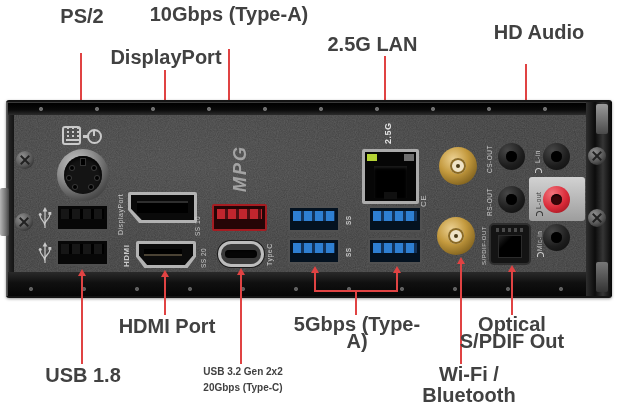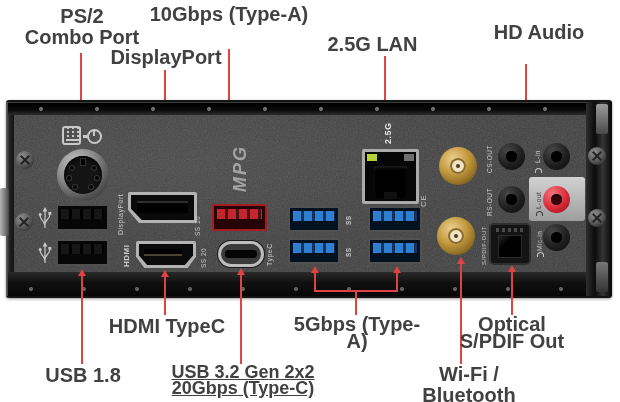--- a/index.html
+++ b/index.html
@@ -38,21 +38,21 @@
   #arr-hdaudio{left:522px;top:138px;}
 
   #callout-usb20{left:23px;top:365px;width:120px;}
   #line-usb20{left:81px;top:275px;height:89px;}
   #arr-usb20{left:78px;top:269px;}
 
   #callout-hdmi{left:107px;top:316px;width:120px;}
   #line-hdmi{left:164px;top:276px;height:39px;}
   #arr-hdmi{left:161px;top:270px;}
 
-  #callout-usb32gen2x2{left:163px;top:364px;width:160px;line-height:16px;font-size:18px;text-decoration:underline;}
+  #callout-usb32gen2x2{left:163px;top:364px;width:160px;line-height:16px;font-size:10px;}
   #line-usb32gen2x2{left:240px;top:274px;height:90px;}
   #arr-usb32gen2x2{left:237px;top:268px;}
 
   #callout-usb32gen1{left:287px;top:316px;width:140px;line-height:17px;}
   #line-gen1a{left:314px;top:272px;height:20px;}
   #arr-gen1a{left:311px;top:266px;}
   #line-gen1b{left:396px;top:272px;height:20px;}
   #arr-gen1b{left:393px;top:266px;}
   #line-gen1h{left:314px;top:290px;width:84px;}
   #line-gen1s{left:355px;top:292px;height:23px;}
@@ -230,21 +230,20 @@
       background:repeating-linear-gradient(90deg,#4a4a4a 0 3px,transparent 3px 6px);}
   #spdif-port .door{position:absolute;left:7px;top:10px;width:24px;height:23px;background:#000;
       box-shadow:inset 0 0 0 1px #2b2b2b;
       background-image:linear-gradient(135deg,#2b2b2b 0%,transparent 35%);}
 </style>
 </head>
 <body>
 
 <div class="callout" id="callout-ps2">
   <div>PS/2</div>
-  <div>Combo Port</div>
 </div>
 <div class="cline" id="line-ps2"></div>
 <div class="arr-d" id="arr-ps2"></div>
 
 <div class="callout" id="callout-usb32gen2">
   <div>10Gbps (Type-A)</div>
 </div>
 <div class="cline" id="line-usb32gen2"></div>
 <div class="arr-d" id="arr-usb32gen2"></div>
 
@@ -401,21 +400,21 @@
   <div class="door"></div>
 </div>
 
 <div class="callout" id="callout-usb20">
   <div>USB 1.8</div>
 </div>
 <div class="cline" id="line-usb20"></div>
 <div class="arr-u" id="arr-usb20"></div>
 
 <div class="callout" id="callout-hdmi">
-  <div>HDMI TypeC</div>
+  <div>HDMI Port</div>
 </div>
 <div class="cline" id="line-hdmi"></div>
 <div class="arr-u" id="arr-hdmi"></div>
 
 <div class="callout" id="callout-usb32gen2x2">
   <div>USB 3.2 Gen 2x2</div>
   <div>20Gbps (Type-C)</div>
 </div>
 <div class="cline" id="line-usb32gen2x2"></div>
 <div class="arr-u" id="arr-usb32gen2x2"></div>

